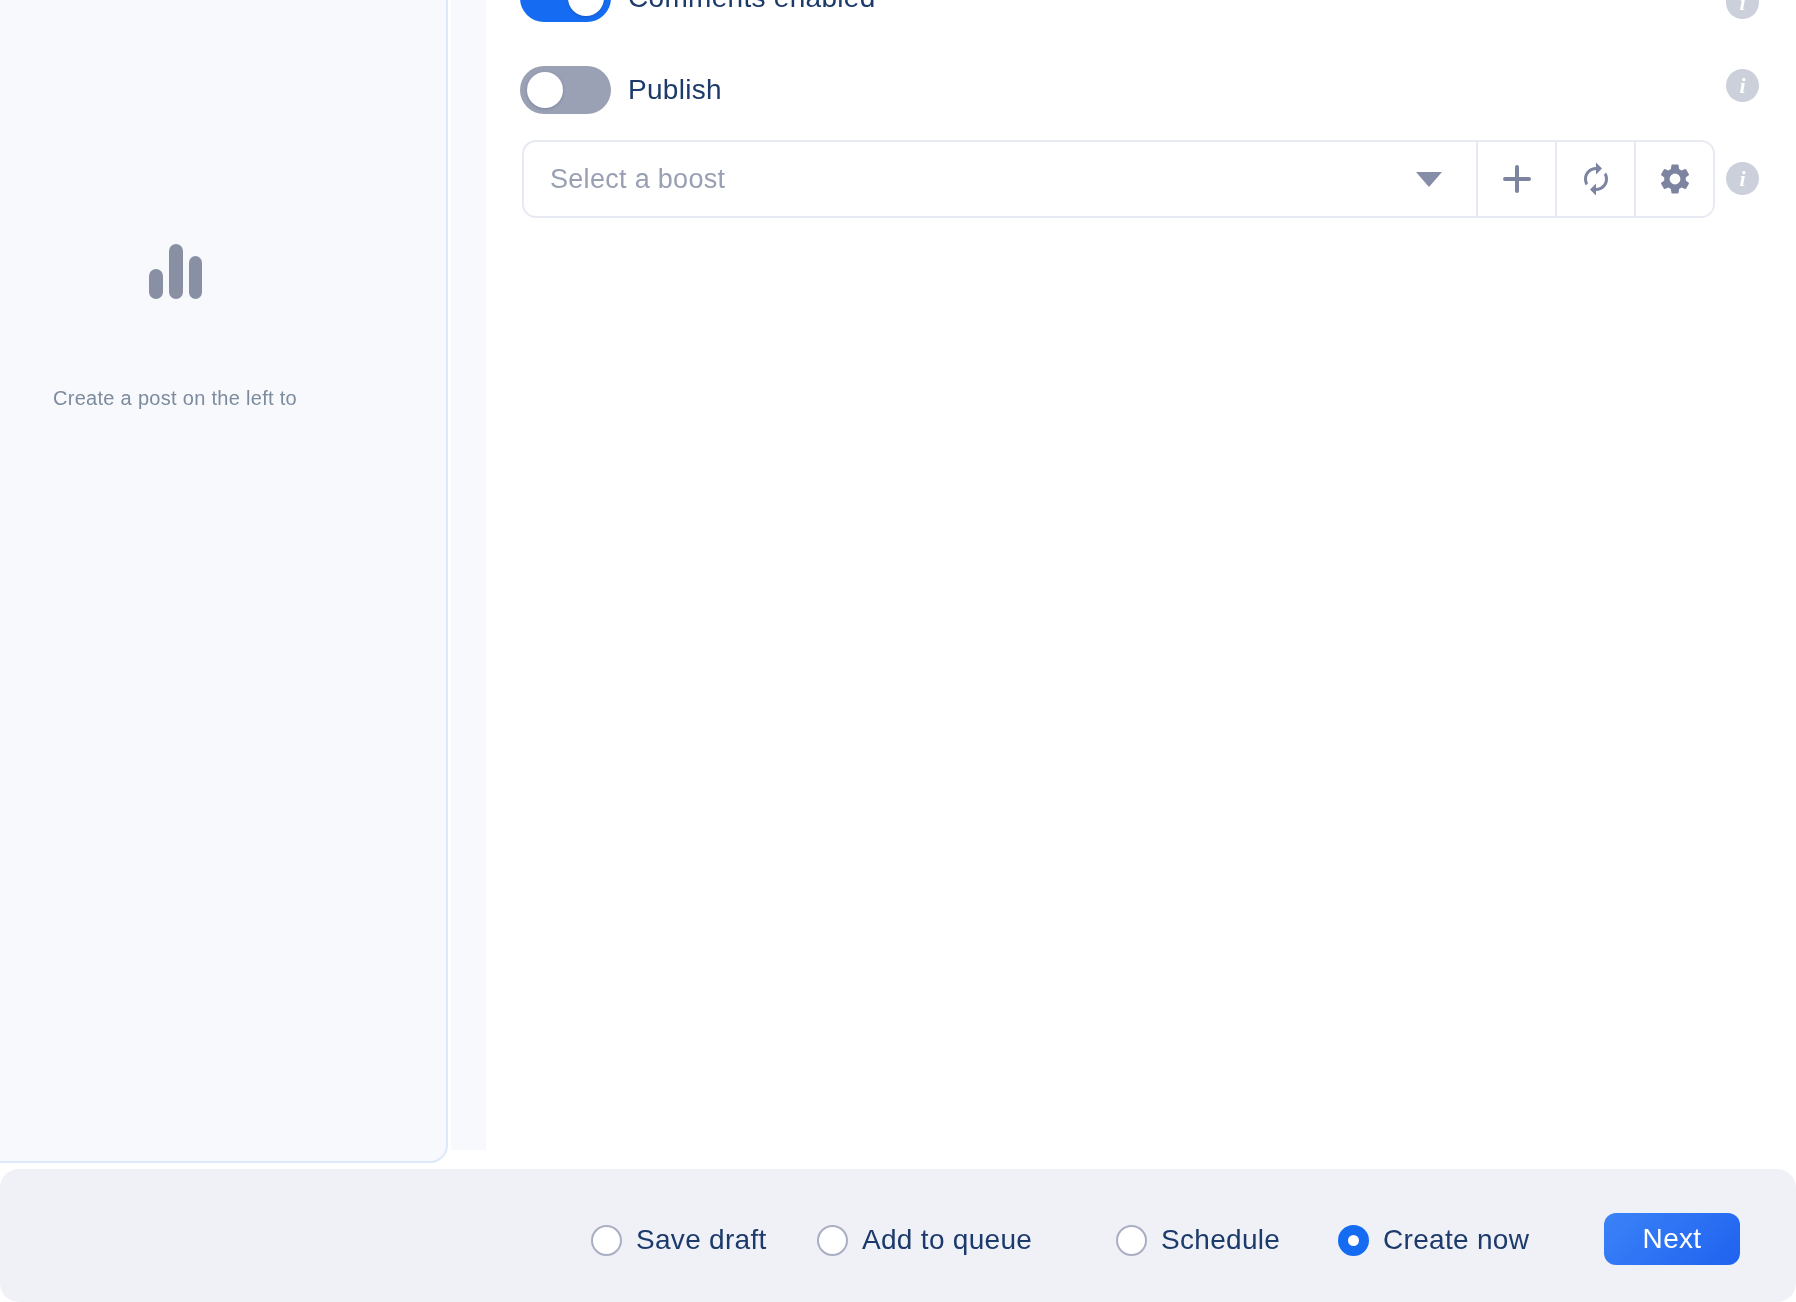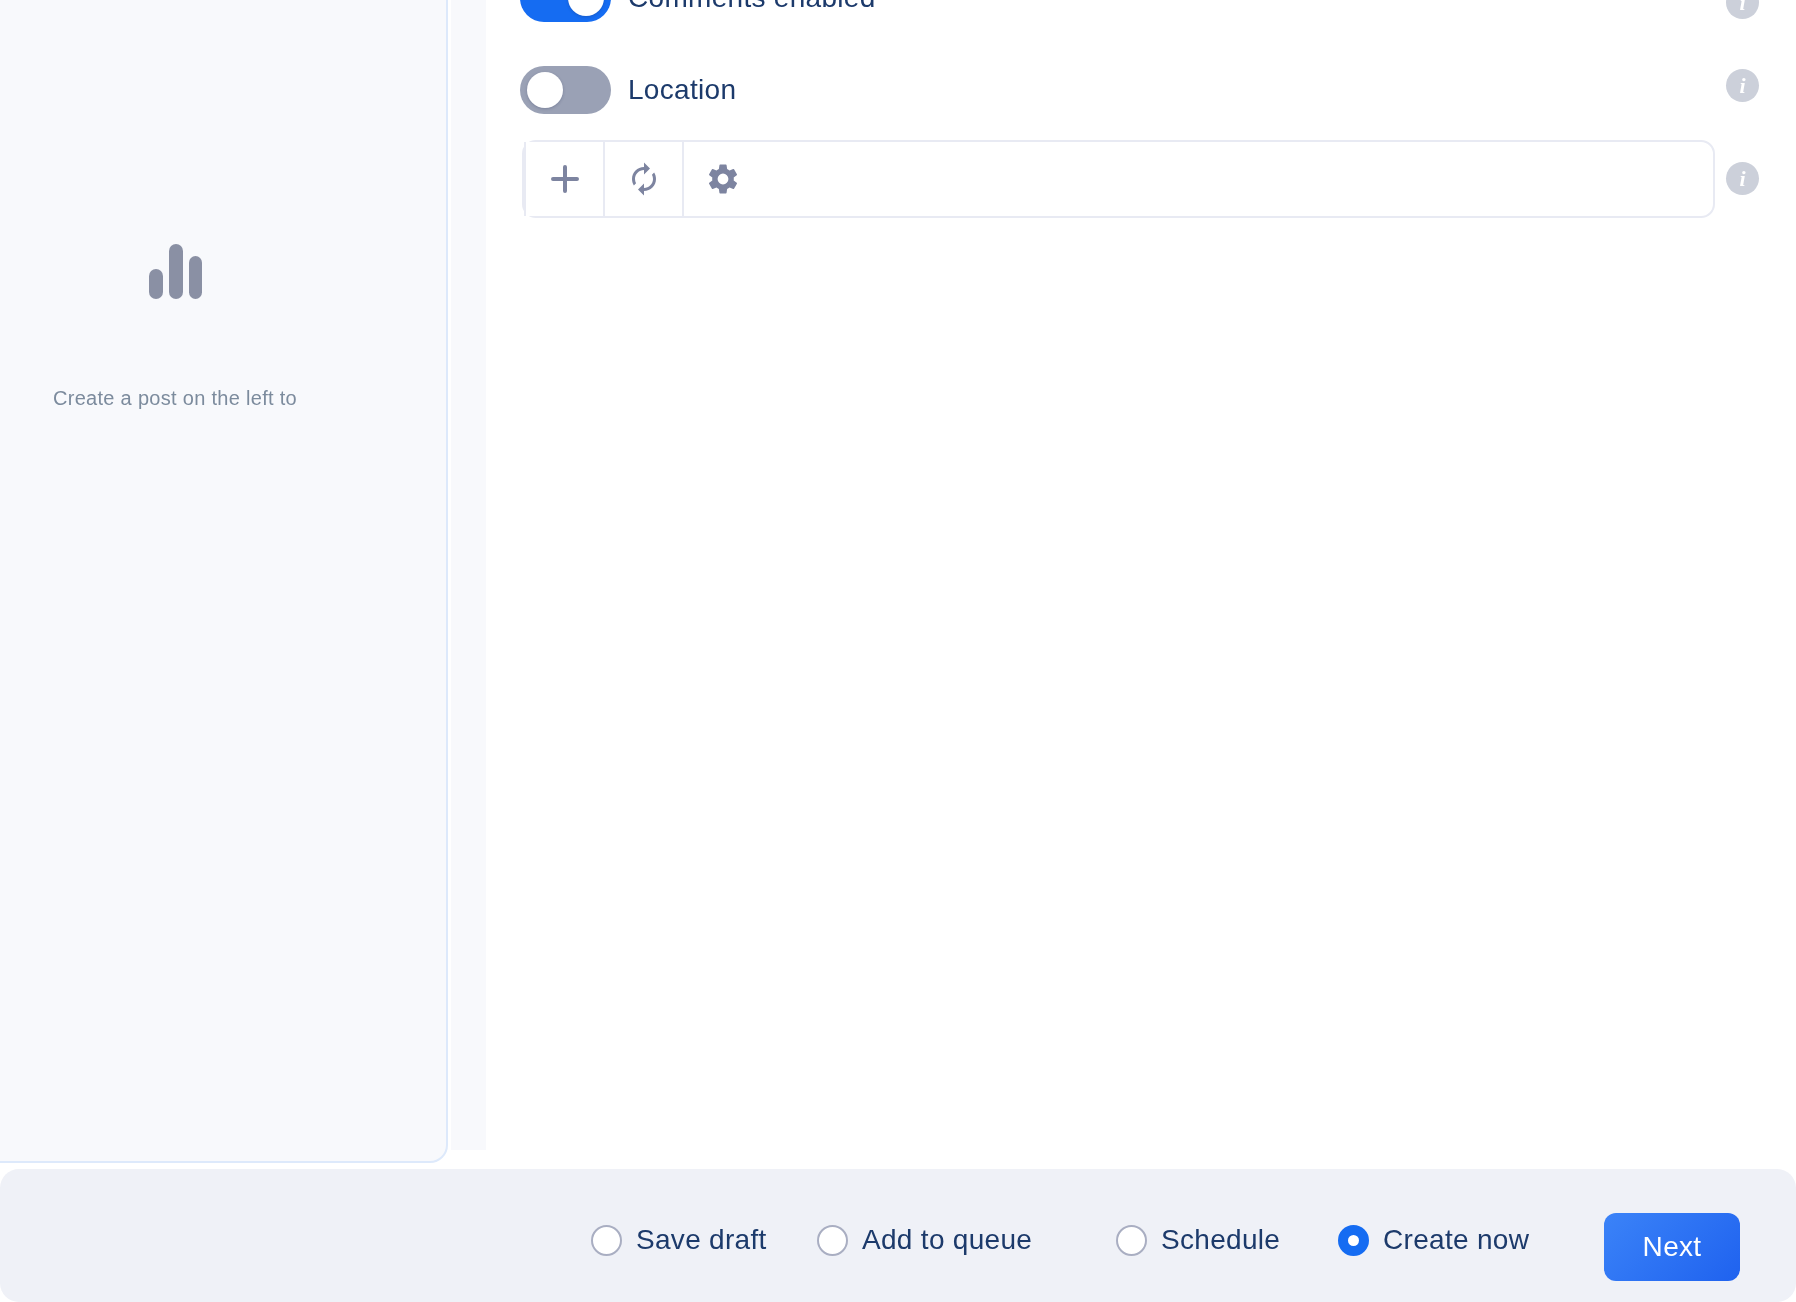--- a/index.html
+++ b/index.html
@@ -134,21 +134,21 @@
     font-size: 28px; font-weight: 500; letter-spacing: 0.3px;
     color: var(--navy-text, #16335f);
   }
   #option-save-draft   { left: 591px; }
   #option-add-to-queue { left: 817px; text-align: right; }
   #option-schedule     { left: 1116px; }
   #option-publish-now  { left: 1338px; }
 
   .next-btn {
     position: absolute; left: 1604px; top: 44px;
-    width: 136px; height: 68px; border: none; border-radius: 12px;
+    width: 136px; height: 52px; border: none; border-radius: 12px;
     background: linear-gradient(135deg, var(--next-gradient-start, #3b83f8) 0%, var(--next-gradient-end, #1f62ef) 100%);
     color: #fff; font-family: "Liberation Sans", sans-serif;
     font-size: 28px; font-weight: 500; letter-spacing: 0.3px;
     display: flex; align-items: center; justify-content: center;
     cursor: pointer;
   }
 </style>
 </head>
 <body>
 
@@ -170,24 +170,28 @@
 
   <div class="toggle on" id="toggle-comments">
     <div class="knob"></div>
   </div>
   <div class="row-label" id="label-comments">Comments enabled</div>
   <div class="info" id="info-comments">i</div>
 
   <div class="toggle" id="toggle-location">
     <div class="knob"></div>
   </div>
-  <div class="row-label" id="label-location">Location</div>
+  <div class="row-label" id="label-location">Publish</div>
   <div class="info" id="info-location">i</div>
 
   <div class="boost-group">
+    <div class="boost-select">
+      <span class="boost-placeholder">Select a boost</span>
+      <span class="caret-down"></span>
+    </div>
     <div class="boost-btn">
       <span>
         <svg width="34" height="34" viewBox="0 0 34 34">
           <path d="M17 5 V29 M5 17 H29" stroke="#7d84a0" stroke-width="4" stroke-linecap="round" fill="none"></path>
         </svg>
       </span>
     </div>
     <div class="boost-btn">
       <span>
         <svg width="36" height="36" viewBox="0 0 24 24" fill="#7d84a0">

